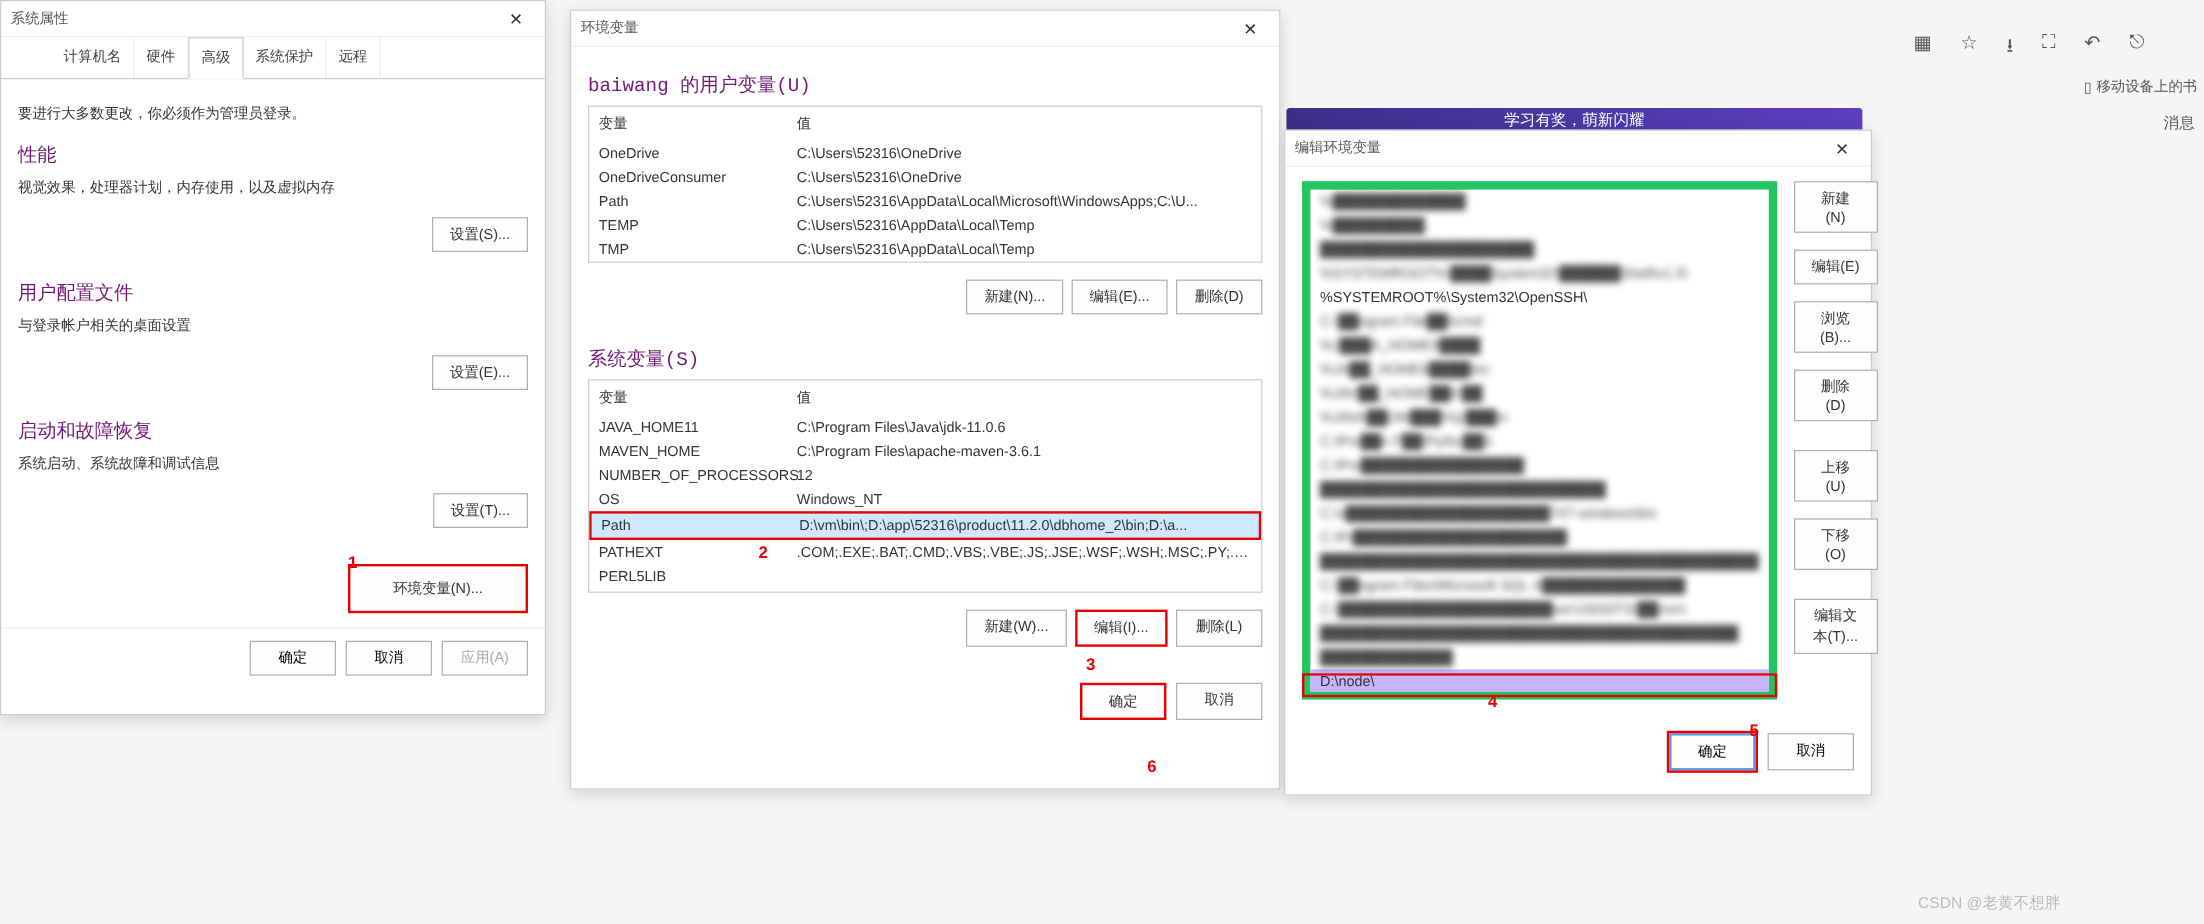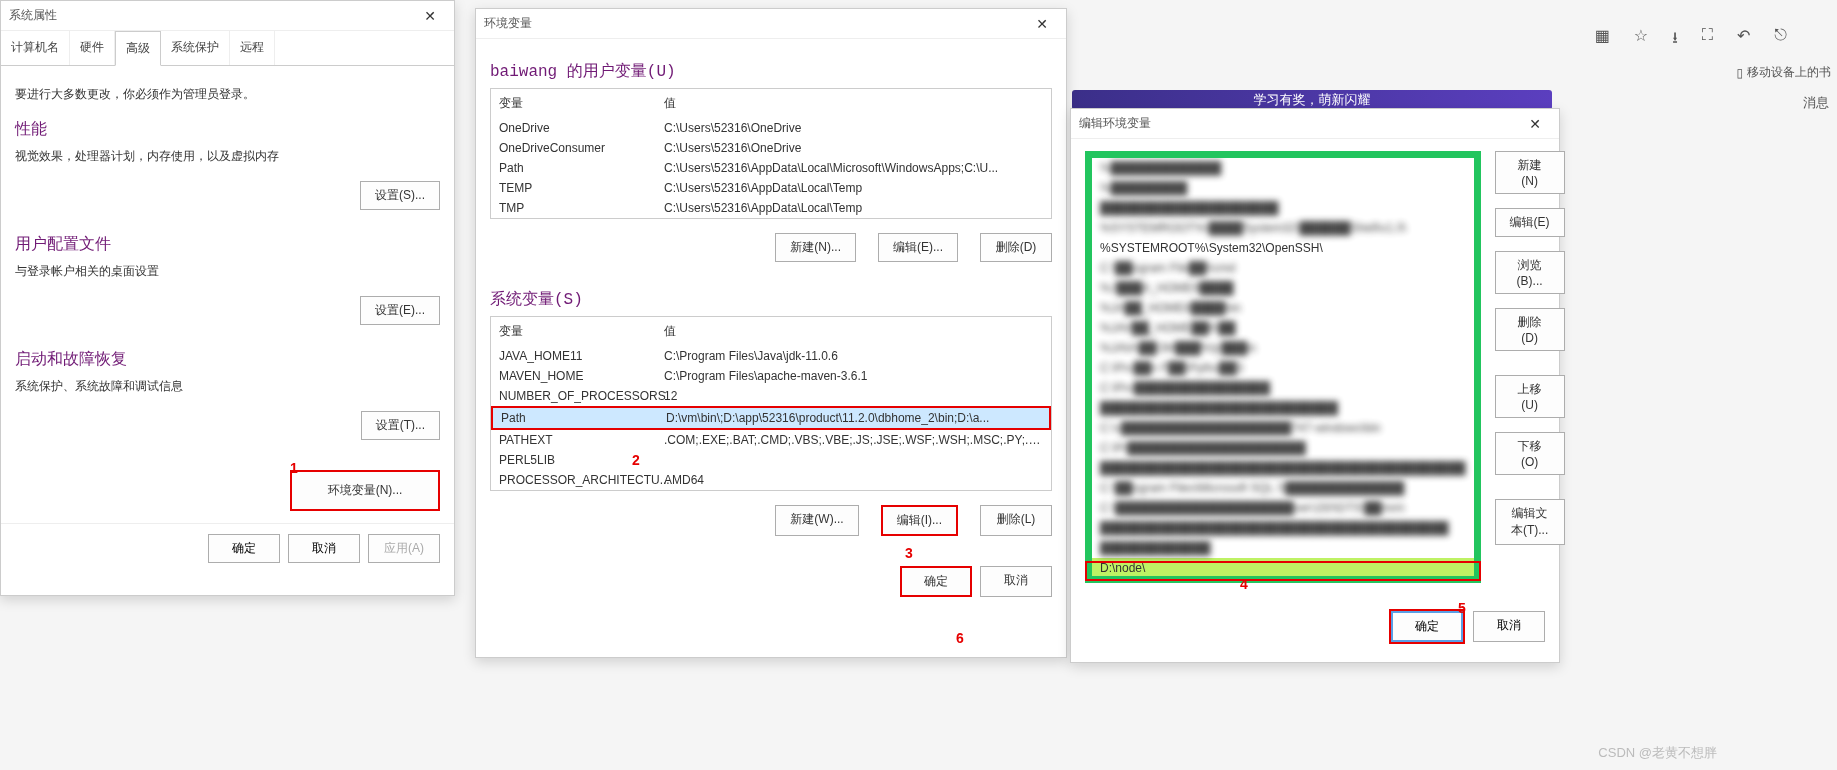--- a/index.html
+++ b/index.html
@@ -1,41 +1,41 @@
 <!DOCTYPE html>
 <html><head>
 <meta charset="utf-8">
 <style>
 * { margin: 0; padding: 0; box-sizing: border-box; font-family: "Microsoft YaHei", "Segoe UI", sans-serif; }
 body { background: #f5f5f5; width: 1837px; height: 770px; position: relative; overflow: hidden; }
 .dialog { position: absolute; background: #fff; border: 1px solid #ccc; box-shadow: 0 4px 12px rgba(0,0,0,0.15); }
 .title-bar { display: flex; align-items: center; justify-content: space-between; padding: 6px 8px; font-size: 12px; color: #555; border-bottom: 1px solid #eee; }
 .title-bar .close { width: 32px; text-align: center; cursor: default; font-size: 14px; color: #333; }
-.tabs { display: flex; border-bottom: 1px solid #ccc; font-size: 12px; }
+.tabs { display: flex; border-bottom: 1px solid #ccc; font-size: 12px; padding-left: 42px; }
 .tab { padding: 8px 10px; color: #444; border-right: 1px solid #eee; }
 .tab.active { border: 1px solid #ccc; border-bottom: 1px solid #fff; margin-bottom: -1px; background: #fff; }
 .body { padding: 12px 14px; font-size: 12px; color: #333; }
 .section-title { margin: 10px 0 6px; font-size: 16px; color: #701a75; font-family: Liberation Mono, monospace; }
 .section-desc { font-size: 12px; color: #333; margin: 8px 0 16px; font-family: Liberation Mono, monospace; }
 .btn { display: inline-block; min-width: 72px; padding: 5px 14px; border: 1px solid #adadad; background: #fdfdfd; font-size: 12px; text-align: center; cursor: default; }
 .btn.disabled { color: #aaa; }
 .btn-row { text-align: right; margin-top: 8px; }
 .footer { display: flex; justify-content: flex-end; gap: 8px; padding: 10px 14px; border-top: 1px solid #eee; }
 .table-box { border: 1px solid #ccc; margin-top: 4px; max-height: 168px; overflow: hidden; position: relative; }
 .table-header { display: flex; font-size: 12px; padding: 6px 8px; color: #333; }
 .col-var { width: 165px; flex-shrink: 0; }
 .col-val { flex: 1; white-space: nowrap; overflow: hidden; text-overflow: ellipsis; }
 .table-row { display: flex; font-size: 12px; padding: 3px 8px; }
 .table-row.selected { background: #cde8ff; }
-.btn-group { display: flex; justify-content: flex-end; gap: 22px; margin: 14px 0; }
+.btn-group { display: flex; justify-content: flex-end; gap: 7px; margin: 14px 0; }
 .red-box { border: 2px solid #e60000; }
 .anno { position: absolute; color: #e60000; font-size: 14px; font-weight: 600; }
 .path-list { border: 7px solid #22c55e; height: 432px; overflow: auto; font-size: 12px; position: relative; }
 .path-item { padding: 3px 8px; white-space: nowrap; }
-.path-item.sel { background: #bef264; }
+.path-item.sel { background: #c4b5fd; }
 .side-btns { display: flex; flex-direction: column; gap: 14px; }
 .side-btns .btn { min-width: 70px; }
 .edit-footer { display: flex; justify-content: flex-end; gap: 10px; margin-top: 16px; }
 .browser-icons { position: absolute; top: 26px; right: 50px; display: flex; gap: 24px; font-size: 16px; color: #555; }
 .banner { position: absolute; top: 90px; left: 1072px; width: 480px; height: 20px; background: linear-gradient(90deg,#3b2f89,#5b3fbf); color: #fff; font-size: 13px; display:flex; align-items:center; justify-content:center; border-radius:3px; }
 .device-bar { position: absolute; top: 60px; right: 0; font-size: 12px; color: #555; display: flex; align-items: center; gap:4px; padding: 4px 6px; }
 .watermark { position:absolute; bottom:8px; right:120px; font-size:13px; color:#bbb; }
 .blur { filter: blur(3px); opacity: 0.9; }
 </style>
 </head>
@@ -75,21 +75,21 @@
 
     <div class="section-title">性能</div>
     <div class="section-desc">视觉效果，处理器计划，内存使用，以及虚拟内存</div>
     <div class="btn-row"><span class="btn">设置(S)...</span></div>
 
     <div class="section-title" style="margin-top:24px">用户配置文件</div>
     <div class="section-desc">与登录帐户相关的桌面设置</div>
     <div class="btn-row"><span class="btn">设置(E)...</span></div>
 
     <div class="section-title" style="margin-top:24px">启动和故障恢复</div>
-    <div class="section-desc">系统保护、系统故障和调试信息</div>
+    <div class="section-desc">系统启动、系统故障和调试信息</div>
     <div class="btn-row"><span class="btn">设置(T)...</span></div>
 
     <div class="btn-row" style="margin-top:30px">
       <span class="btn red-box" style="min-width:150px;padding:10px 24px">环境变量(N)...</span>
     </div>
   </div>
   <div class="footer">
     <span class="btn">确定</span>
     <span class="btn">取消</span>
     <span class="btn disabled">应用(A)</span>
@@ -149,20 +149,24 @@
             <div class="col-var">JAVA_HOME11</div>
             <div class="col-val">C:\Program Files\Java\jdk-11.0.6</div>
           </div>
           <div class="table-row">
             <div class="col-var">MAVEN_HOME</div>
             <div class="col-val">C:\Program Files\apache-maven-3.6.1</div>
           </div>
           <div class="table-row">
             <div class="col-var">NUMBER_OF_PROCESSORS</div>
             <div class="col-val">12</div>
+          </div>
+          <div class="table-row">
+            <div class="col-var">OS</div>
+            <div class="col-val">Windows_NT</div>
           </div>
           <div class="table-row selected red-box">
             <div class="col-var">Path</div>
             <div class="col-val">D:\vm\bin\;D:\app\52316\product\11.2.0\dbhome_2\bin;D:\a...</div>
           </div>
           <div class="table-row">
             <div class="col-var">PATHEXT</div>
             <div class="col-val">.COM;.EXE;.BAT;.CMD;.VBS;.VBE;.JS;.JSE;.WSF;.WSH;.MSC;.PY;.PY...</div>
           </div>
           <div class="table-row">

